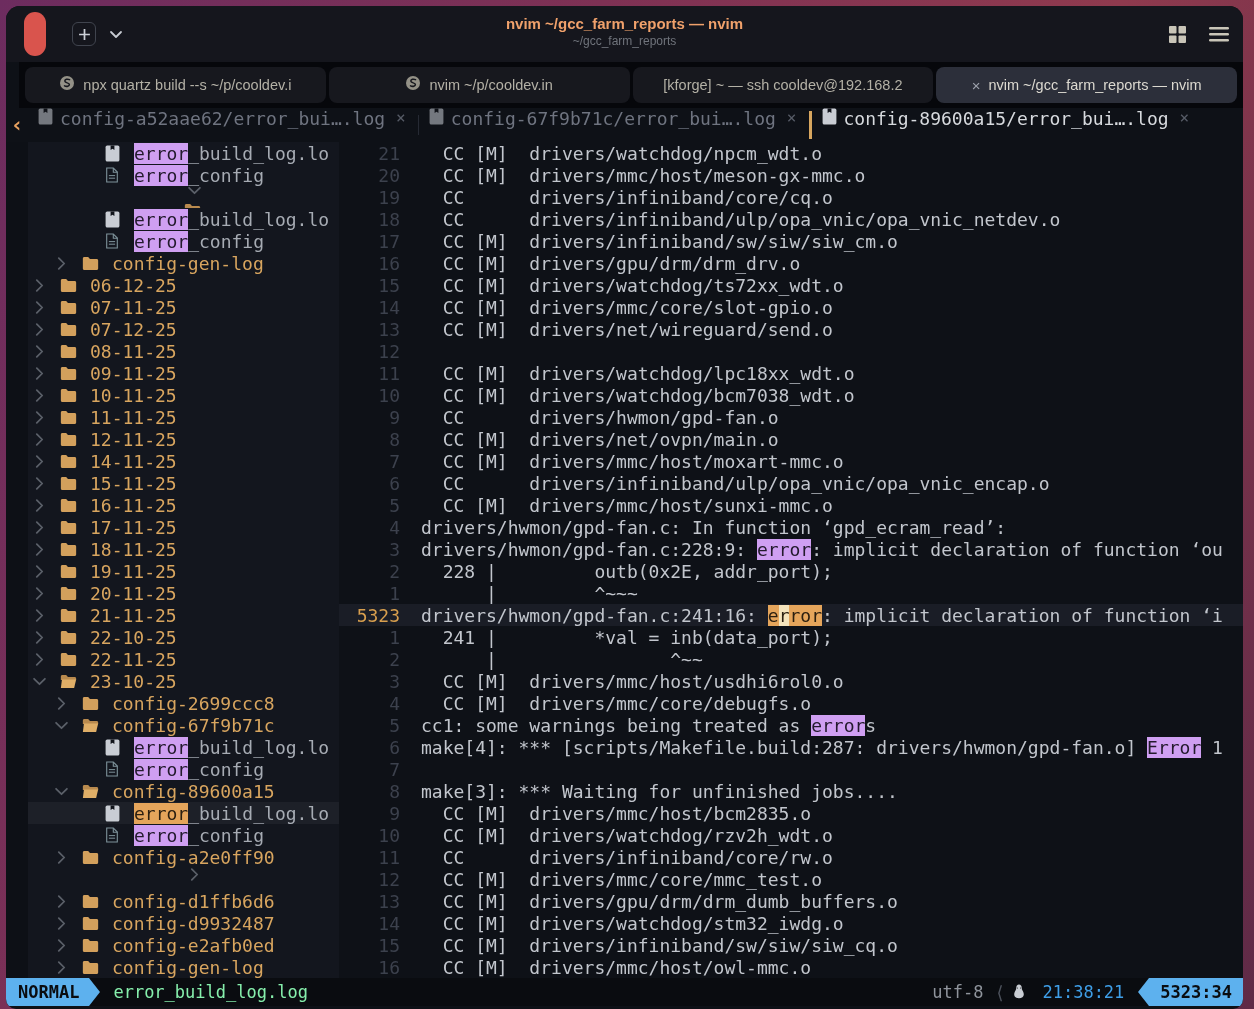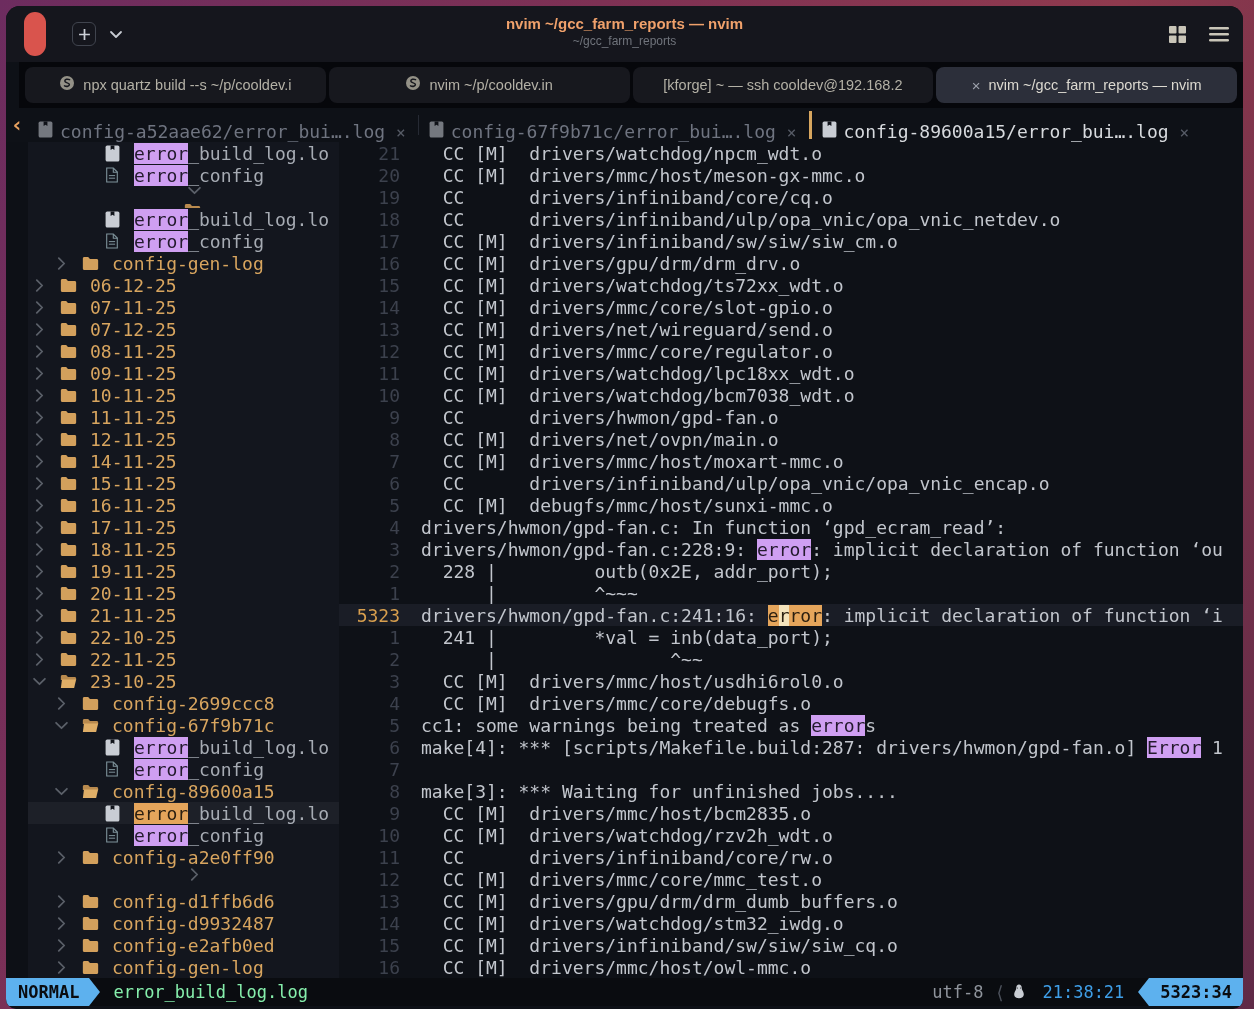--- a/index.html
+++ b/index.html
@@ -29,21 +29,21 @@
   .ttab { height:36px; border-radius:8px; background:#17181e; flex:1 1 0; display:flex; align-items:center; justify-content:center; overflow:hidden; white-space:nowrap; gap:8px; padding:0 10px; }
   .ttab-label { font-size:14.5px; color:#b4b1a6; }
   .ttab.active { background:#2c2f3a; }
   .ttab.active .ttab-label { color:#dcd9d0; }
   .ttab-close { color:#9ea3ad; font-size:15px; }
   .shell-ic { flex:0 0 auto; opacity:.85; }
   
   .nvim { flex:1 1 auto; display:flex; flex-direction:column; background:#0e1117; overflow:hidden; font-family:"DejaVu Sans Mono", monospace; }
   .tabline { height:34px; display:flex; align-items:center; flex:0 0 auto; background:#0e1117; overflow:hidden; }
   .tl-overflow { width:22px; text-align:center; color:#e8a15f; font-weight:bold; font-size:22px; line-height:34px; }
-  .btab { display:flex; align-items:flex-end; padding:0 12px 0 10px; gap:7px; height:34px; }
+  .btab { display:flex; align-items:flex-start; padding:0 12px 0 10px; gap:7px; height:34px; }
   .btab-label { font-size:18px; color:#6f7480; white-space:pre; }
   .btab-close { font-size:16px; color:#565b66; margin-left:4px; }
   .btab .btab-icon svg { opacity:.55; }
   .btab.active .btab-label { color:#d7dade; }
   .btab.active .btab-icon svg { opacity:1; }
   .btab-sep { width:1px; height:20px; background:#262a34; flex:0 0 auto; }
   .btab-active-bar { width:3px; height:28px; background:#d7a65f; flex:0 0 auto; }
   
   .nvim-body { flex:1 1 auto; display:flex; overflow:hidden; }
   .sidebar { width:333px; flex:0 0 auto; background:#13161e; position:relative; overflow:hidden; }
@@ -463,28 +463,28 @@
       <div class="editor">
           <div class="eline"><span class="lnum">21</span><span class="ltext">  CC [M]  drivers/watchdog/npcm_wdt.o</span></div>
           <div class="eline"><span class="lnum">20</span><span class="ltext">  CC [M]  drivers/mmc/host/meson-gx-mmc.o</span></div>
           <div class="eline"><span class="lnum">19</span><span class="ltext">  CC      drivers/infiniband/core/cq.o</span></div>
           <div class="eline"><span class="lnum">18</span><span class="ltext">  CC      drivers/infiniband/ulp/opa_vnic/opa_vnic_netdev.o</span></div>
           <div class="eline"><span class="lnum">17</span><span class="ltext">  CC [M]  drivers/infiniband/sw/siw/siw_cm.o</span></div>
           <div class="eline"><span class="lnum">16</span><span class="ltext">  CC [M]  drivers/gpu/drm/drm_drv.o</span></div>
           <div class="eline"><span class="lnum">15</span><span class="ltext">  CC [M]  drivers/watchdog/ts72xx_wdt.o</span></div>
           <div class="eline"><span class="lnum">14</span><span class="ltext">  CC [M]  drivers/mmc/core/slot-gpio.o</span></div>
           <div class="eline"><span class="lnum">13</span><span class="ltext">  CC [M]  drivers/net/wireguard/send.o</span></div>
-          <div class="eline"><span class="lnum">12</span><span class="ltext">  CC [M]  drivers/mmc/core/regulator.o</span></div>
+          <div class="eline"><span class="lnum">12</span></div>
           <div class="eline"><span class="lnum">11</span><span class="ltext">  CC [M]  drivers/watchdog/lpc18xx_wdt.o</span></div>
           <div class="eline"><span class="lnum">10</span><span class="ltext">  CC [M]  drivers/watchdog/bcm7038_wdt.o</span></div>
           <div class="eline"><span class="lnum">9</span><span class="ltext">  CC      drivers/hwmon/gpd-fan.o</span></div>
           <div class="eline"><span class="lnum">8</span><span class="ltext">  CC [M]  drivers/net/ovpn/main.o</span></div>
           <div class="eline"><span class="lnum">7</span><span class="ltext">  CC [M]  drivers/mmc/host/moxart-mmc.o</span></div>
           <div class="eline"><span class="lnum">6</span><span class="ltext">  CC      drivers/infiniband/ulp/opa_vnic/opa_vnic_encap.o</span></div>
-          <div class="eline"><span class="lnum">5</span><span class="ltext">  CC [M]  debugfs/mmc/host/sunxi-mmc.o</span></div>
+          <div class="eline"><span class="lnum">5</span><span class="ltext">  CC [M]  drivers/mmc/host/sunxi-mmc.o</span></div>
           <div class="eline"><span class="lnum">4</span><span class="ltext">drivers/hwmon/gpd-fan.c: In function ‘gpd_ecram_read’:</span></div>
           <div class="eline"><span class="lnum">3</span><span class="ltext">drivers/hwmon/gpd-fan.c:228:9: <span class="hl-search">error</span>: implicit declaration of function ‘ou</span></div>
           <div class="eline"><span class="lnum">2</span><span class="ltext">  228 |         outb(0x2E, addr_port);</span></div>
           <div class="eline"><span class="lnum">1</span><span class="ltext">      |         ^~~~</span></div>
           <div class="eline cursorline"><span class="lnum cur">5323</span><span class="ltext">drivers/hwmon/gpd-fan.c:241:16: <span class="hl-cursearch">e</span><span class="hl-cursor">r</span><span class="hl-cursearch">ror</span>: implicit declaration of function ‘i</span></div>
           <div class="eline"><span class="lnum">1</span><span class="ltext">  241 |         *val = inb(data_port);</span></div>
           <div class="eline"><span class="lnum">2</span><span class="ltext">      |                ^~~</span></div>
           <div class="eline"><span class="lnum">3</span><span class="ltext">  CC [M]  drivers/mmc/host/usdhi6rol0.o</span></div>
           <div class="eline"><span class="lnum">4</span><span class="ltext">  CC [M]  drivers/mmc/core/debugfs.o</span></div>
           <div class="eline"><span class="lnum">5</span><span class="ltext">cc1: some warnings being treated as <span class="hl-search">error</span>s</span></div>

